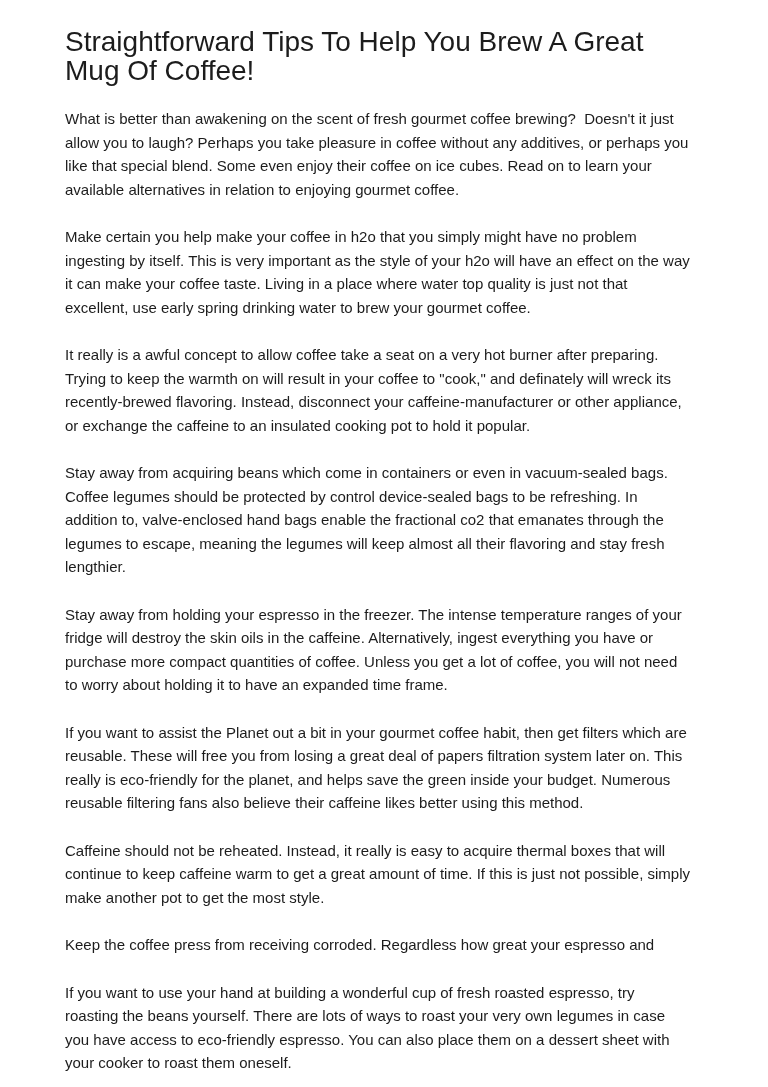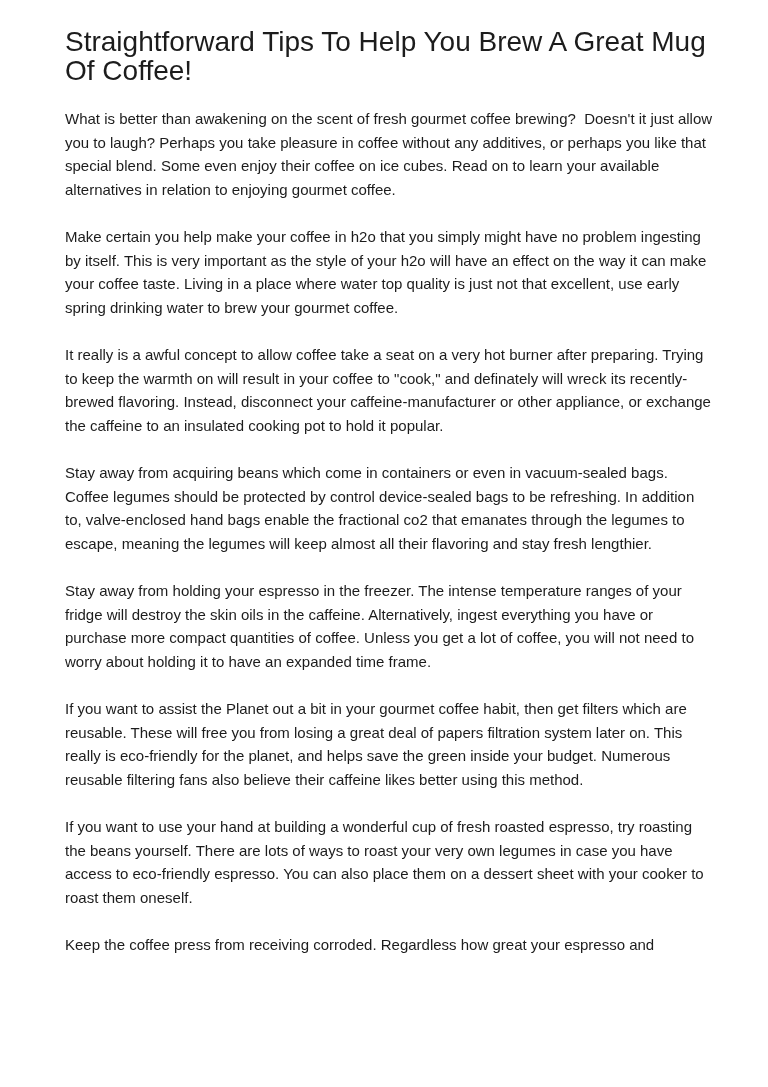--- a/index.html
+++ b/index.html
@@ -9,21 +9,21 @@
   body {
     width: 768px;
     height: 1087px;
     overflow: hidden;
     font-family: "Liberation Sans", sans-serif;
   }
   .page {
     box-sizing: border-box;
     width: 768px;
     height: 1087px;
-    padding: 27px 53px 0 65px;
+    padding: 27px 77px 0 65px;
   }
   .page-title {
     font-size: 28px;
     line-height: 29px;
     font-weight: 400;
     letter-spacing: 0;
     margin: 0 0 22px 0;
   }
   .paragraph {
     font-size: 15px;
@@ -38,15 +38,16 @@
 
 <div class="page" style="color: rgb(28, 28, 28);">
   <h1 class="page-title">Straightforward Tips To Help You Brew A Great Mug Of Coffee!</h1>
 
   <p class="paragraph">What is better than awakening on the scent of fresh gourmet coffee brewing?  Doesn't it just allow you to laugh? Perhaps you take pleasure in coffee without any additives, or perhaps you like that special blend. Some even enjoy their coffee on ice cubes. Read on to learn your available alternatives in relation to enjoying gourmet coffee.</p>
   <p class="paragraph">Make certain you help make your coffee in h2o that you simply might have no problem ingesting by itself. This is very important as the style of your h2o will have an effect on the way it can make your coffee taste. Living in a place where water top quality is just not that excellent, use early spring drinking water to brew your gourmet coffee.</p>
   <p class="paragraph">It really is a awful concept to allow coffee take a seat on a very hot burner after preparing. Trying to keep the warmth on will result in your coffee to "cook," and definately will wreck its recently-brewed flavoring. Instead, disconnect your caffeine-manufacturer or other appliance, or exchange the caffeine to an insulated cooking pot to hold it popular.</p>
   <p class="paragraph">Stay away from acquiring beans which come in containers or even in vacuum-sealed bags. Coffee legumes should be protected by control device-sealed bags to be refreshing. In addition to, valve-enclosed hand bags enable the fractional co2 that emanates through the legumes to escape, meaning the legumes will keep almost all their flavoring and stay fresh lengthier.</p>
   <p class="paragraph">Stay away from holding your espresso in the freezer. The intense temperature ranges of your fridge will destroy the skin oils in the caffeine. Alternatively, ingest everything you have or purchase more compact quantities of coffee. Unless you get a lot of coffee, you will not need to worry about holding it to have an expanded time frame.</p>
   <p class="paragraph">If you want to assist the Planet out a bit in your gourmet coffee habit, then get filters which are reusable. These will free you from losing a great deal of papers filtration system later on. This really is eco-friendly for the planet, and helps save the green inside your budget. Numerous reusable filtering fans also believe their caffeine likes better using this method.</p>
+  <p class="paragraph">Caffeine should not be reheated. Instead, it really is easy to acquire thermal boxes that will continue to keep caffeine warm to get a great amount of time. If this is just not possible, simply make another pot to get the most style.</p>
+  <p class="paragraph">Keep the coffee press from receiving corroded. Regardless how great your espresso and</p>
   <p class="paragraph">If you want to use your hand at building a wonderful cup of fresh roasted espresso, try roasting the beans yourself. There are lots of ways to roast your very own legumes in case you have access to eco-friendly espresso. You can also place them on a dessert sheet with your cooker to roast them oneself.</p>
-  <p class="paragraph">Keep the coffee press from receiving corroded. Regardless how great your espresso and</p>
 </div>
 
 </body></html>

